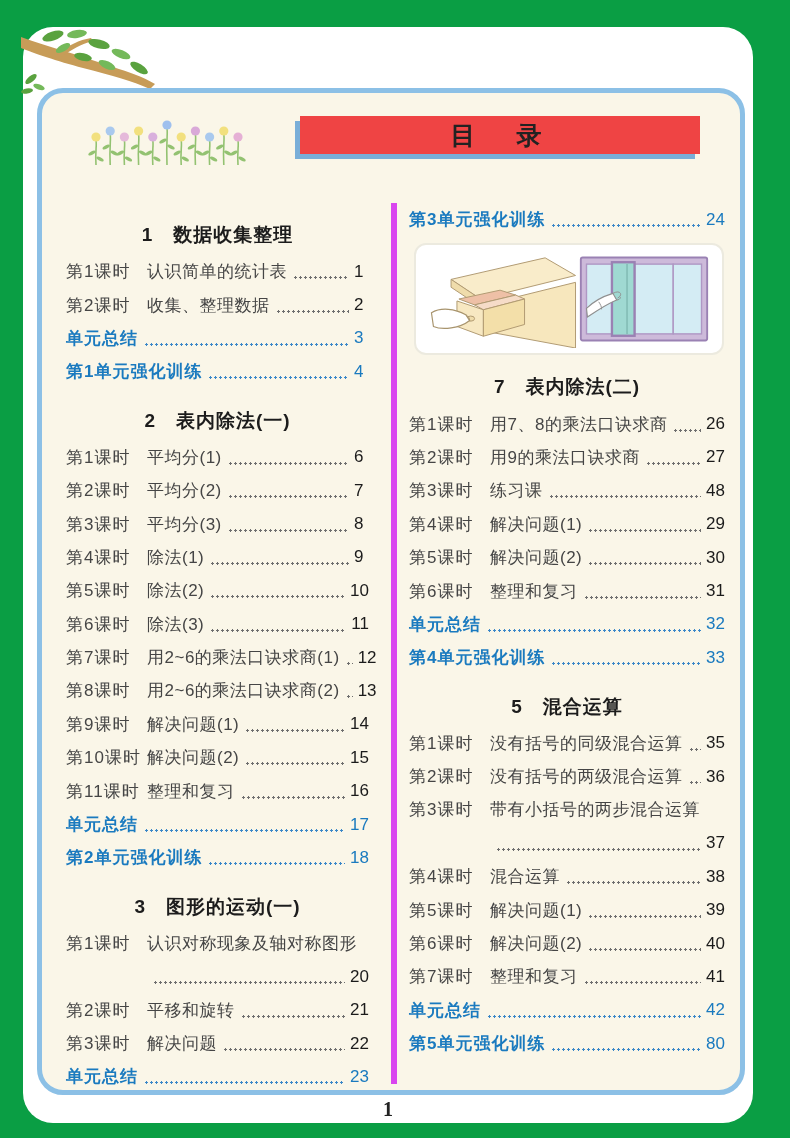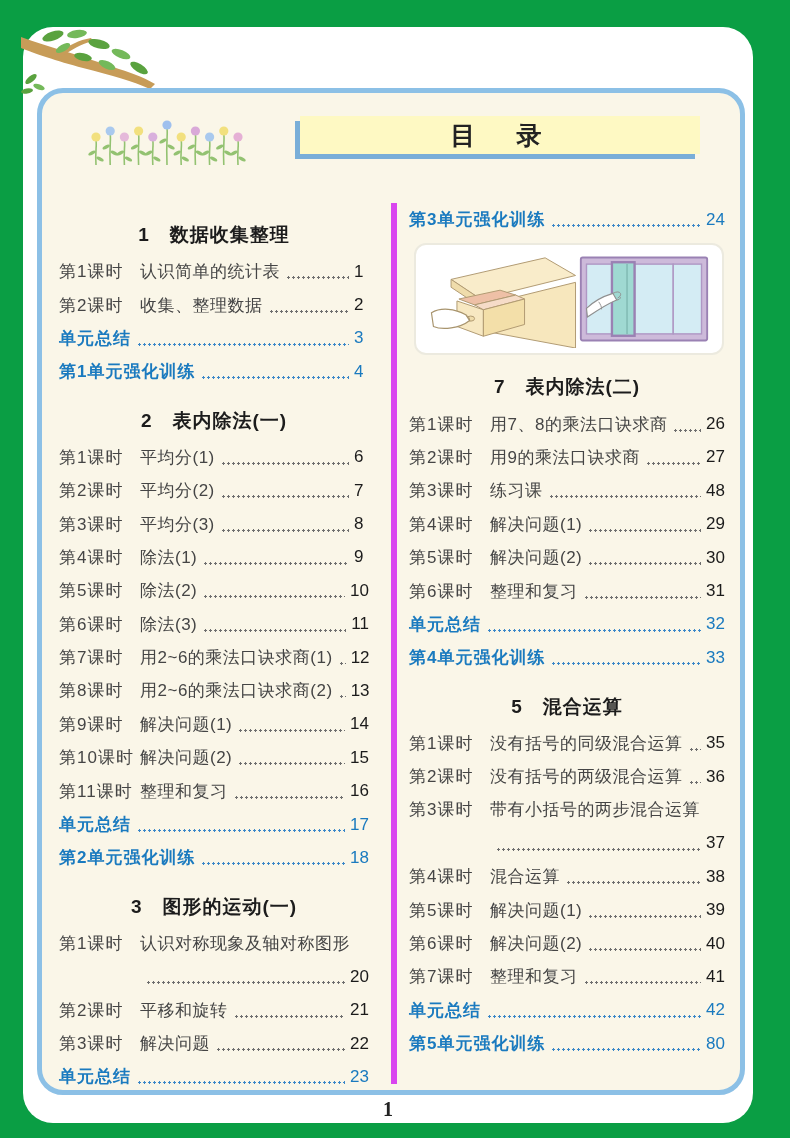--- a/index.html
+++ b/index.html
@@ -14,32 +14,32 @@
   }
   .branch{position:absolute;left:-2px;top:0px;width:160px;height:78px;}
   .content-box{
     position:absolute;left:14px;top:61px;width:708px;height:1007px;
     box-sizing:border-box;
     background:#faf6e8;border:5px solid #8cc0e6;border-radius:26px;
   }
   .flowers{position:absolute;left:46px;top:24px;width:160px;height:52px;}
   .title-box{
     position:absolute;left:258px;top:23px;width:400px;height:38px;
-    background:#fef9c3;box-shadow:-5px 5px 0 #79aed8;
+    background:#ef4444;box-shadow:-5px 5px 0 #79aed8;
     display:flex;align-items:center;justify-content:center;
   }
   .title-box .title-text{
     font-size:25px;font-weight:bold;color:#222;letter-spacing:8px;white-space:pre;
   }
   .columns{
     position:absolute;left:0;right:0;top:110px;bottom:6px;
     display:flex;
   }
   .col{box-sizing:border-box;}
-  .col-left{width:353px;padding:0 22px 0 17px;}
+  .col-left{width:353px;padding:0 22px 0 24px;}
   .col-right{flex:1;border-left:6px solid #d946ef;padding:0 15px 0 12px;}
   .section-heading{
     text-align:center;font-weight:bold;font-size:19px;color:#1c1c1c;
     height:40px;line-height:40px;margin-top:12px;white-space:pre;
     letter-spacing:1px;
   }
   .row{
     display:flex;align-items:center;height:33.4px;
     font-size:17px;color:#454545;
   }

